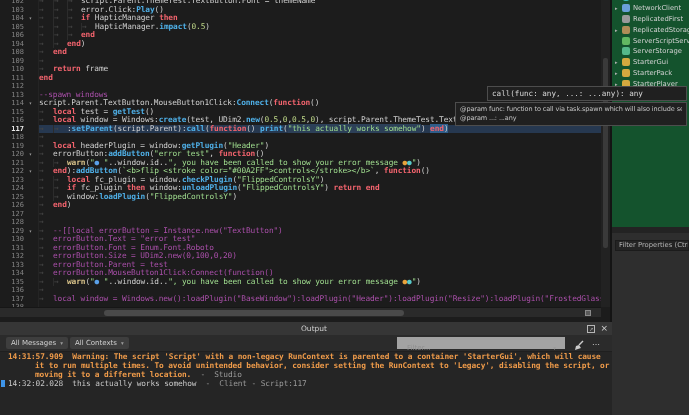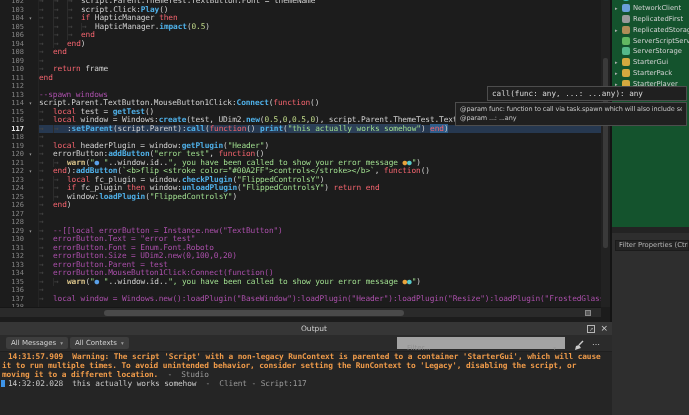--- a/index.html
+++ b/index.html
@@ -15,21 +15,21 @@
   .gl .fold { width:13px; text-align:center; color:#9a9a9a; font-size:5.5px; line-height:8.5px; }
   .gl.cur .num { color:#eaeaea; font-weight:bold; }
   #code { position:absolute; left:38px; top:0; width:563px; height:307px; overflow:hidden; border-left:1px solid #242424; }
   #code-in { position:relative; top:-3px; }
   .cl { height:8.5px; line-height:8.5px; white-space:pre; font-family:"DejaVu Sans Mono", monospace;
         font-size:7.8px; letter-spacing:-0.1px; color:var(--c-plain); }
   .cl.cur { background:var(--c-current-line-bg); }
   .tab { display:inline-block; width:14px; color:#454545; }
   .tab + .tab { border-left:1px solid #2c2c2c; }
   .s-pln { color:var(--c-plain); }
-  .s-kw  { color:var(--c-keyword); font-weight:normal; }
+  .s-kw  { color:var(--c-keyword); font-weight:bold; }
   .s-fn  { color:var(--c-method); font-weight:bold; }
   .s-bfn { color:var(--c-builtin); font-weight:bold; }
   .s-str { color:var(--c-string); }
   .s-num { color:var(--c-number); }
   .s-cmt { color:var(--c-comment); }
   .s-emjB { color:var(--c-emoji-blue); } .s-emjO { color:var(--c-emoji-orange); } .s-emjT { color:var(--c-emoji-teal); }
   .hl  { background:var(--c-occurrence-bg); }
   .sel { background:var(--c-selection-bg); }
 
   
@@ -78,21 +78,21 @@
   .tb-btn .caret { color:#9a9a9a; font-size:5.5px; margin-left:4px; }
   #btn-messages { left:6px; } #btn-contexts { left:70px; }
   #filter-combo { position:absolute; left:397px; top:2px; width:168px; height:12px; background:#232323;
                   border:6px solid #a3a3a3; color:#8f8f8f; font-size:7px; line-height:10px; padding:0 4px; }
   #filter-combo .caret { position:absolute; right:3px; top:0; color:#9a9a9a; font-size:5.5px; line-height:10px; }
   #broom-btn { position:absolute; left:572px; top:2px; width:14px; height:12px; }
   #more-btn { position:absolute; left:592px; top:0; color:#cfcfcf; font-size:8px; line-height:15px; }
   #out-messages { position:absolute; left:0; top:30px; right:0; bottom:0; overflow:hidden; }
   .oline { position:relative; height:9px; line-height:9px; white-space:pre; font-family:"DejaVu Sans Mono", monospace;
            font-size:7.8px; letter-spacing:-0.1px; padding-left:8px; }
-  .oline.cont { padding-left:2px; }
+  .oline.cont { padding-left:2px;margin-left:33px; }
   .s-wrn { color:var(--c-warning); font-weight:bold; }
   .s-inf { color:var(--c-info); }
   .s-dim { color:var(--c-dim); }
   .omark { position:absolute; left:1px; top:1px; width:4px; height:7px; background:var(--c-marker); }
 </style>
 </head>
 <body>
 
 <div id="editor">
   <div id="gutter">
@@ -243,21 +243,21 @@
         </div>
         <div class="gl">
           <span class="num">138</span>
           <span class="fold"></span>
         </div>
       </div>
     </div>
   <div id="code">
       <div id="code-in">
         <div class="cl"><span class="tab">→</span><span class="tab">→</span><span class="tab">→</span><span class="seg s-pln">script.Parent.ThemeTest.TextButton.Font = themeName</span></div>
-        <div class="cl"><span class="tab">→</span><span class="tab">→</span><span class="tab">→</span><span class="seg s-pln">script.Click:</span><span class="seg s-fn">Play</span><span class="seg s-pln">()</span></div>
+        <div class="cl"><span class="tab">→</span><span class="tab">→</span><span class="tab">→</span><span class="seg s-pln">error.Click:</span><span class="seg s-fn">Play</span><span class="seg s-pln">()</span></div>
         <div class="cl"><span class="tab">→</span><span class="tab">→</span><span class="tab">→</span><span class="seg s-kw">if</span><span class="seg s-pln"> HapticManager </span><span class="seg s-kw">then</span></div>
         <div class="cl"><span class="tab">→</span><span class="tab">→</span><span class="tab">→</span><span class="tab">→</span><span class="seg s-pln">HapticManager.</span><span class="seg s-fn">impact</span><span class="seg s-pln">(</span><span class="seg s-num">0.5</span><span class="seg s-pln">)</span></div>
         <div class="cl"><span class="tab">→</span><span class="tab">→</span><span class="tab">→</span><span class="seg s-kw">end</span></div>
         <div class="cl"><span class="tab">→</span><span class="tab">→</span><span class="seg s-kw">end</span><span class="seg s-pln">)</span></div>
         <div class="cl"><span class="tab">→</span><span class="seg s-kw">end</span></div>
         <div class="cl"><span class="tab">→</span></div>
         <div class="cl"><span class="tab">→</span><span class="seg s-kw">return</span><span class="seg s-pln"> frame</span></div>
         <div class="cl"><span class="seg s-kw">end</span></div>
         <div class="cl"></div>
         <div class="cl"><span class="seg s-cmt">--spawn windows</span></div>

